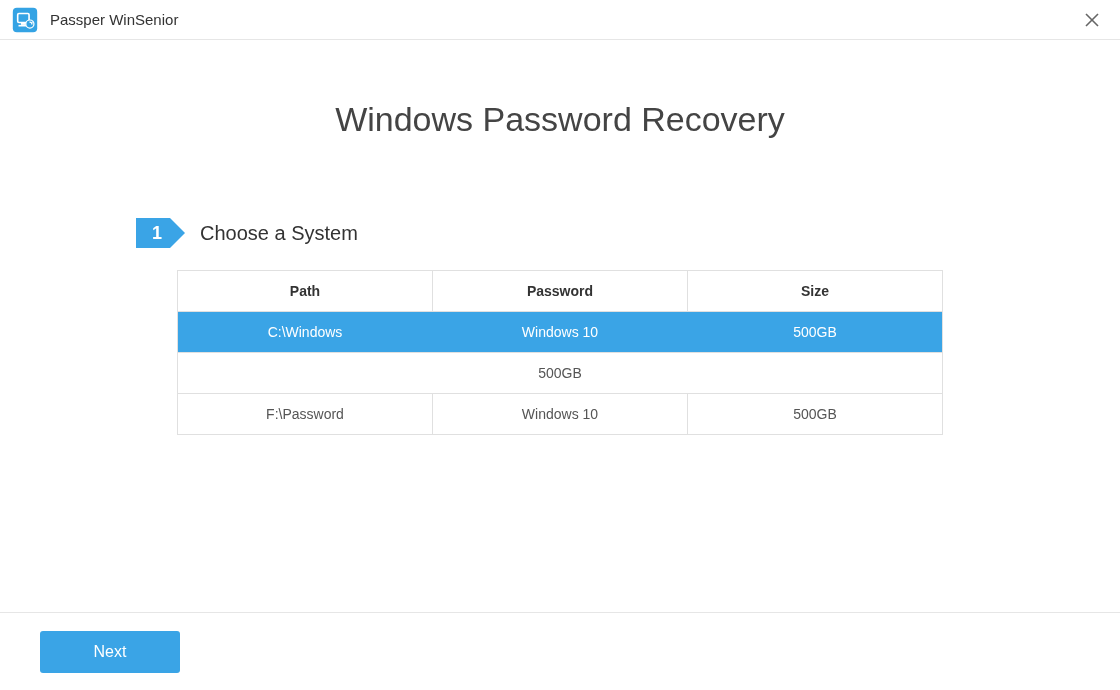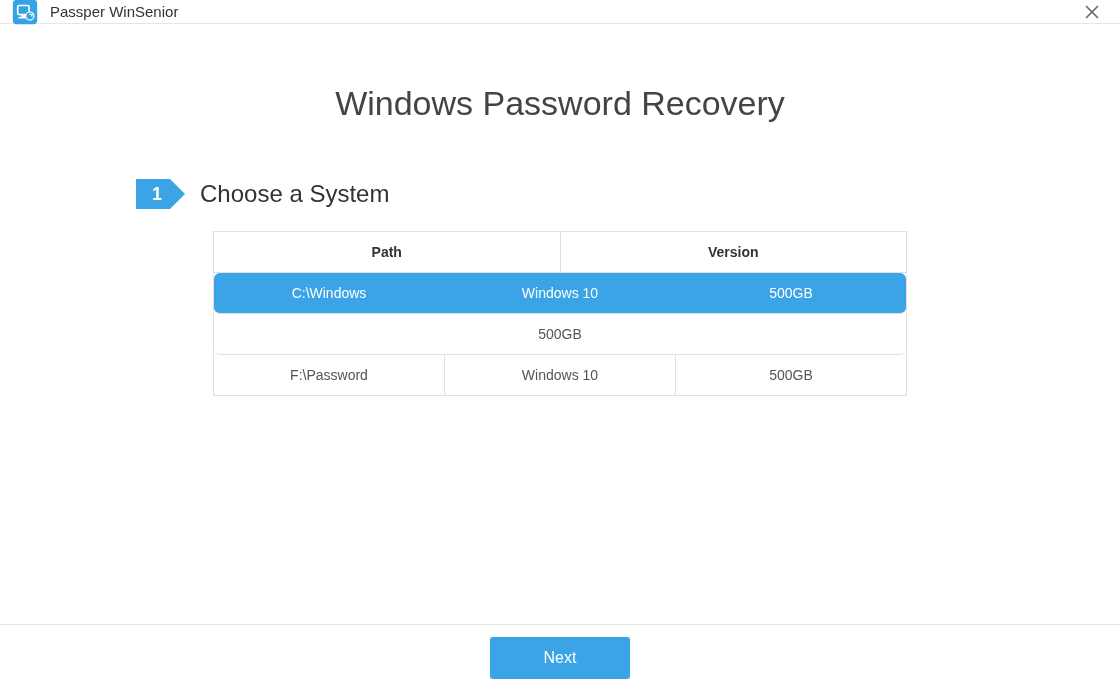--- a/index.html
+++ b/index.html
@@ -8,21 +8,21 @@
     height: 690px;
     font-family: "Segoe UI", Arial, sans-serif;
     background: #ffffff;
     color: #333;
     position: relative;
     overflow: hidden;
   }
   .titlebar {
     display: flex;
     align-items: center;
-    height: 24px;
+    height: 40px;
     padding: 0 12px;
     border-bottom: 1px solid #e6e6e6;
   }
   .app-icon {
     width: 26px;
     height: 26px;
     margin-right: 12px;
     display: flex;
     align-items: center;
     justify-content: center;
@@ -44,21 +44,21 @@
   .close-btn svg { width: 14px; height: 14px; }
   .main {
     padding: 0 40px;
   }
   .page-title {
     text-align: center;
     font-size: 34px;
     font-weight: 400;
     color: #444;
     margin-top: 60px;
-    margin-bottom: 56px;
+    margin-bottom: 79px;
   }
   .step-row {
     display: flex;
     align-items: center;
     margin-left: 96px;
     margin-bottom: 22px;
   }
   .step-badge {
     position: relative;
     background: #3aa4e6;
@@ -74,25 +74,25 @@
     content: "";
     position: absolute;
     right: -15px;
     top: 0;
     border-top: 15px solid transparent;
     border-bottom: 15px solid transparent;
     border-left: 15px solid #3aa4e6;
   }
   .step-label {
     margin-left: 30px;
-    font-size: 24px;
+    font-size: 20px;
     color: #333;
   }
   .table {
-    width: 694px;
+    width: 766px;
     margin: 0 auto;
     border: 1px solid #e0e0e0;
     border-collapse: collapse;
   }
   .table-header {
     display: flex;
     background: #fff;
     border-bottom: 1px solid #e0e0e0;
   }
   .th, .td {
@@ -105,38 +105,37 @@
   .th:last-child, .td:last-child { border-right: none; }
   .th {
     font-weight: 600;
     color: #333;
   }
   .table-row {
     display: flex;
     border-bottom: 1px solid #e0e0e0;
     cursor: pointer;
     color: #555;
-    border-radius: 6px;
   }
   .table-row:last-child { border-bottom: none; }
   .table-row.selected {
     background: #3aa4e6;
     color: #fff;
   }
   .table-row.selected .td { border-right-color: rgba(255,255,255,0.0); }
   .footer {
     position: absolute;
     bottom: 0;
     left: 0;
     right: 0;
     border-top: 1px solid #e6e6e6;
-    height: 66px;
-    display: flex;
-    align-items: center;
-    justify-content: center;
+    height: 78px;
+    display: flex;
+    align-items: center;
+    justify-content: flex-start;
     padding: 0 40px;
   }
   .next-btn {
     background: #3aa4e6;
     color: #fff;
     border: none;
     border-radius: 3px;
     width: 140px;
     height: 42px;
     font-size: 16px;
@@ -171,21 +170,22 @@
   <h1 class="page-title">Windows Password Recovery</h1>
 
   <div class="step-row">
     <div class="step-badge">1</div>
     <div class="step-label">Choose a System</div>
   </div>
 
   <div class="table">
     <div class="table-header">
       <div class="th">Path</div>
-      <div class="th">Version</div>
+      <div class="th">Password</div>
+      <div class="th">Size</div>
     </div>
     <div id="table-body">
         <div class="table-row selected">
           <div class="td">C:\Windows</div>
           <div class="td">Windows 10</div>
           <div class="td">500GB</div>
         </div>
         <div class="table-row">
           <div class="td">500GB</div>
         </div>

